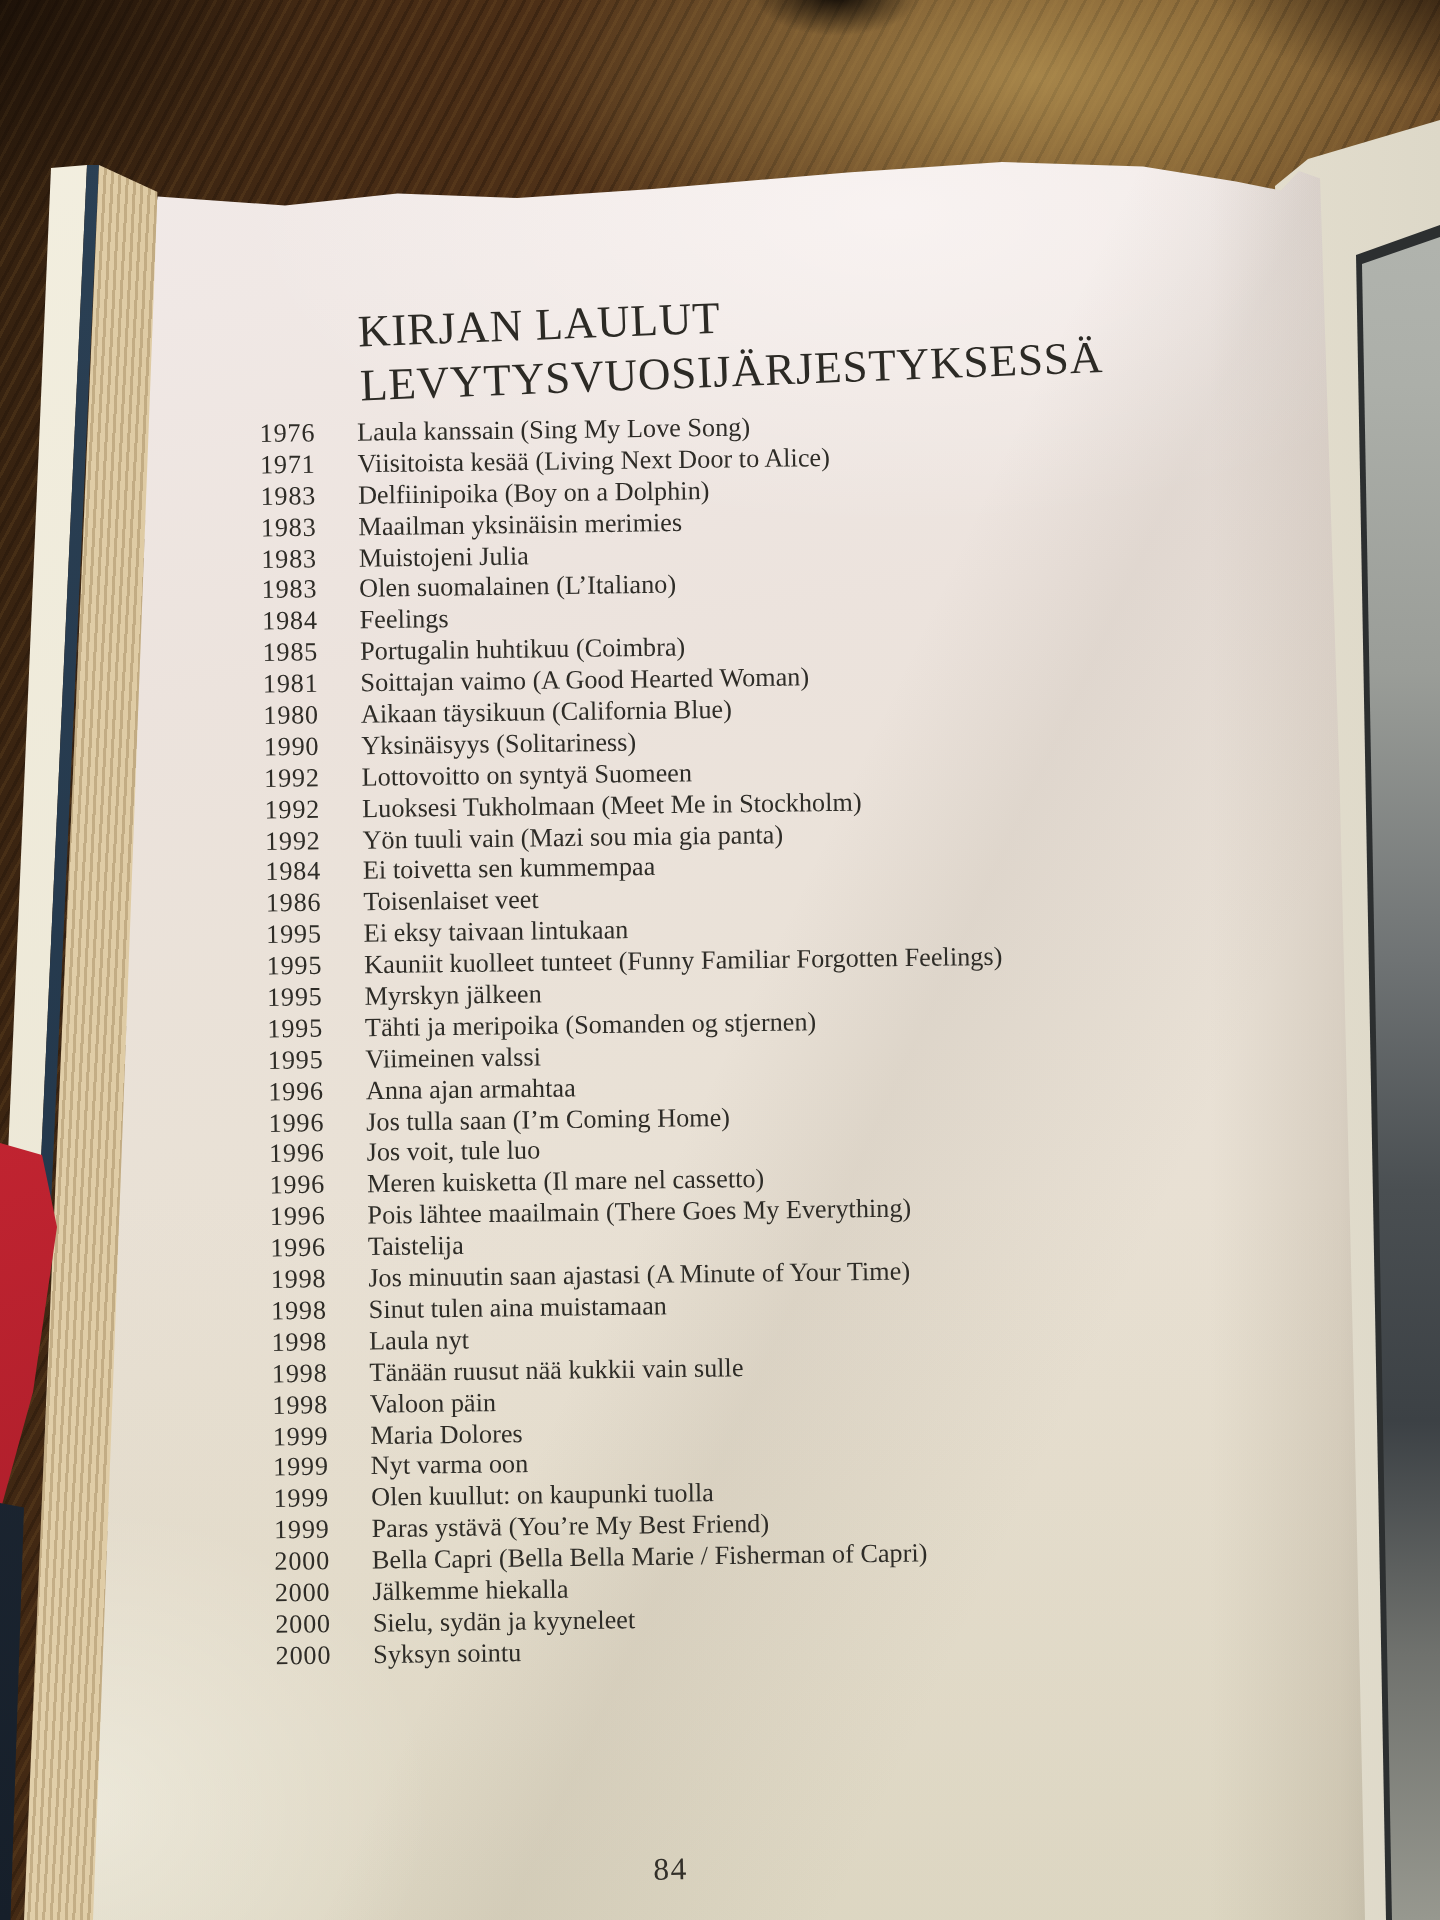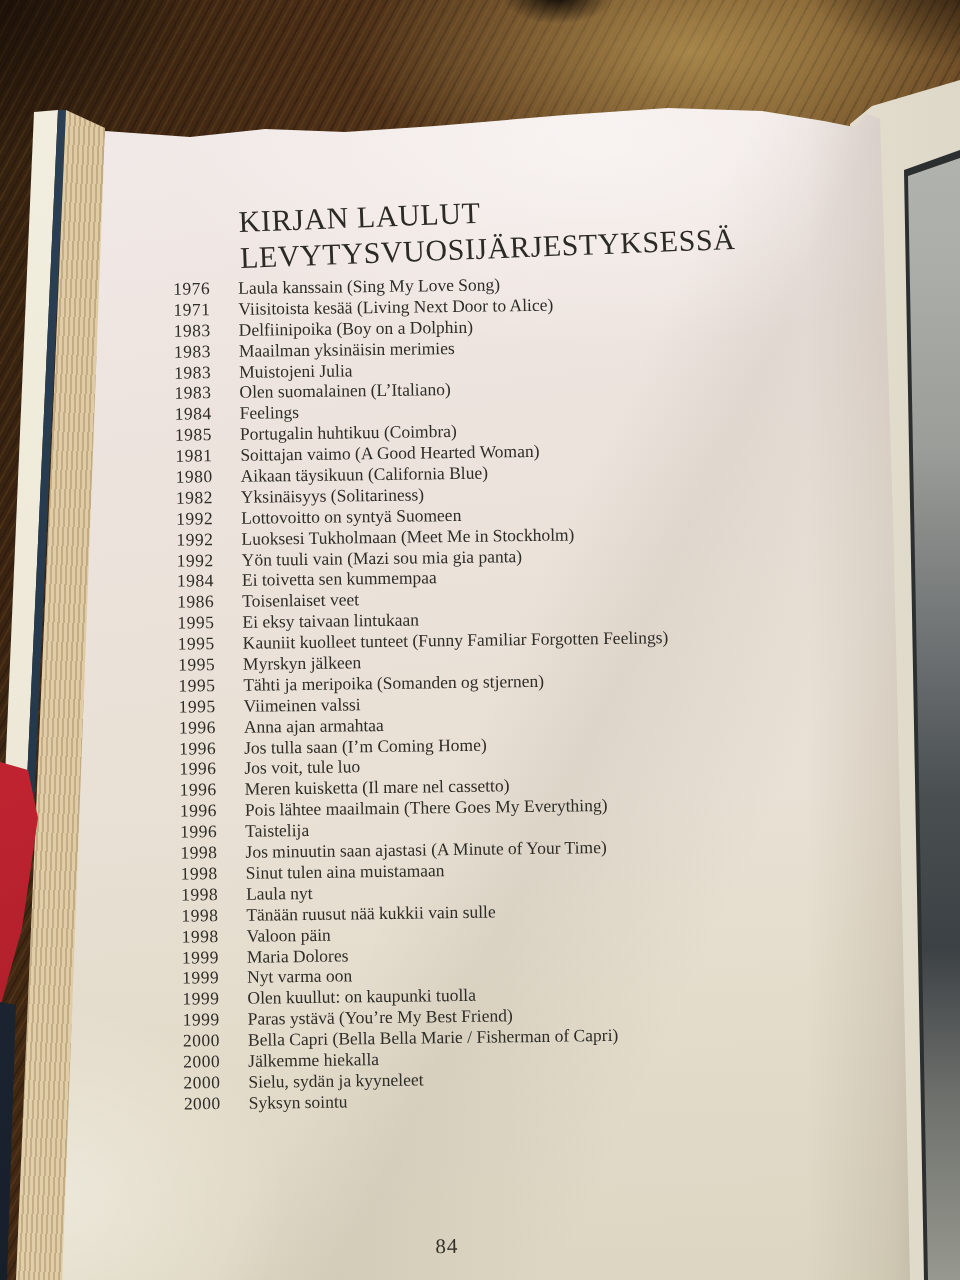--- a/index.html
+++ b/index.html
@@ -181,21 +181,21 @@
     <span class="song-year">1981</span>
     <span class="song-title">Soittajan vaimo (A Good Hearted Woman)</span>
   </div>
 
   <div class="song-row">
     <span class="song-year">1980</span>
     <span class="song-title">Aikaan täysikuun (California Blue)</span>
   </div>
 
   <div class="song-row">
-    <span class="song-year">1982</span>
+    <span class="song-year">1990</span>
     <span class="song-title">Yksinäisyys (Solitariness)</span>
   </div>
 
   <div class="song-row">
     <span class="song-year">1992</span>
     <span class="song-title">Lottovoitto on syntyä Suomeen</span>
   </div>
 
   <div class="song-row">
     <span class="song-year">1992</span>

